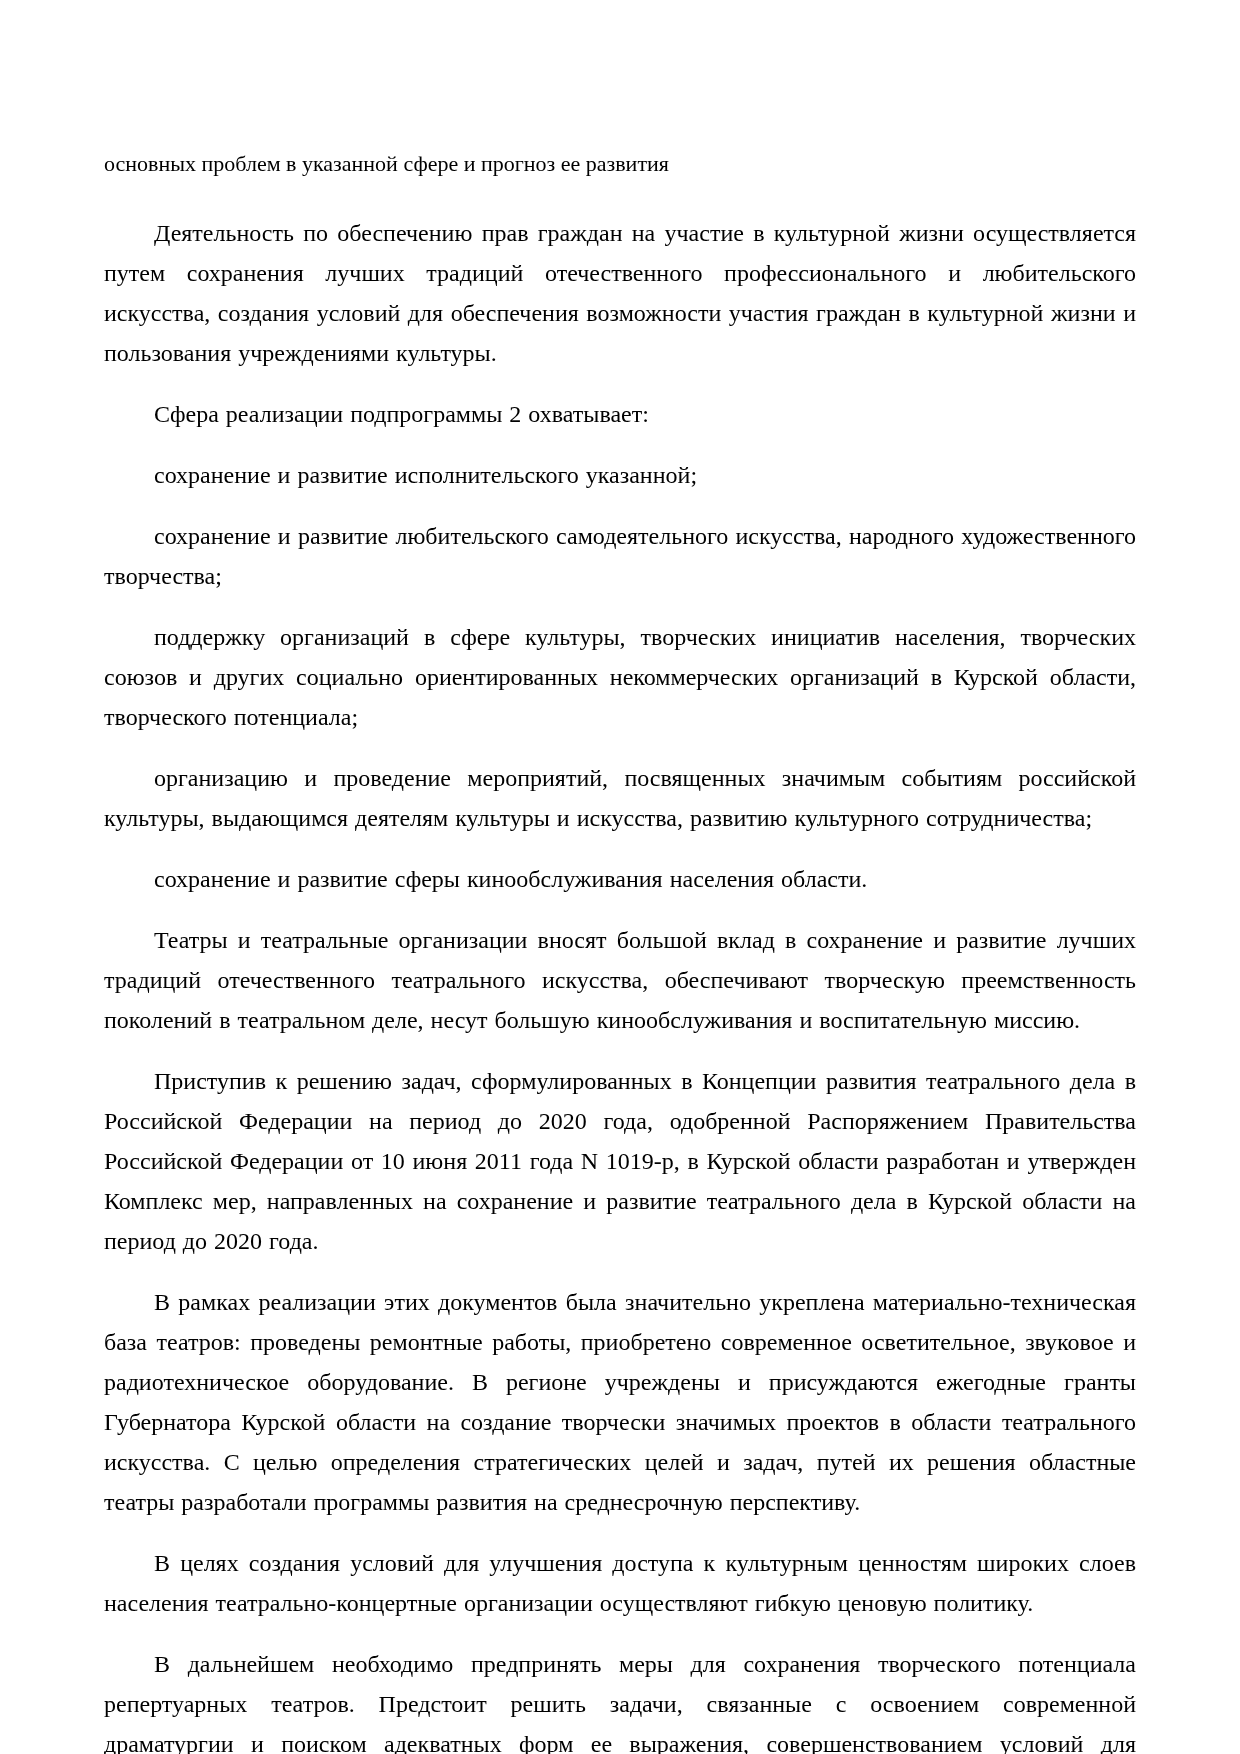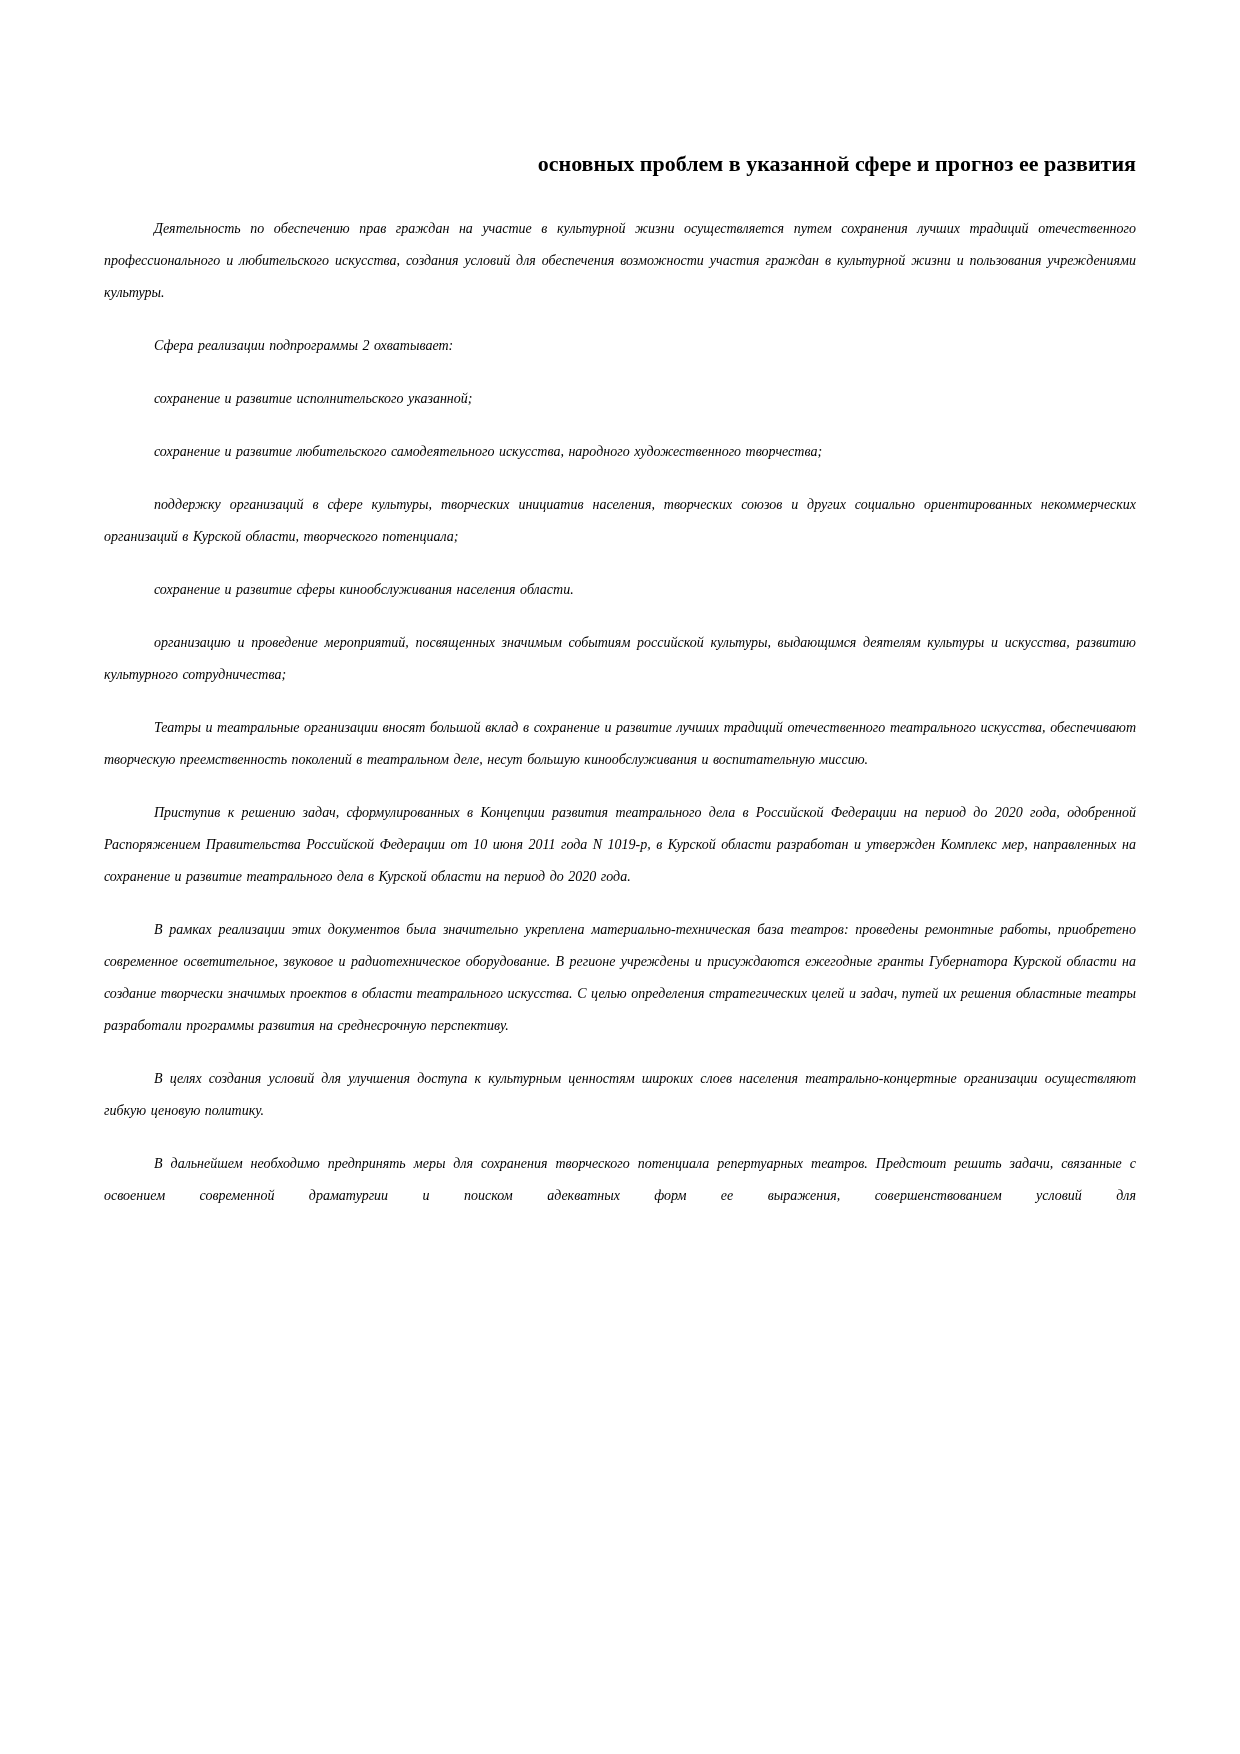--- a/index.html
+++ b/index.html
@@ -13,49 +13,48 @@
     height: 1754px;
     background: #ffffff;
     box-sizing: border-box;
     padding: 148px 104px 0 104px;
     font-family: "Liberation Serif", "DejaVu Serif", serif;
     color: #000000;
     overflow: hidden;
   }
   .doc-title {
     font-size: 22px;
-    font-weight: bold;
-    text-align: right;
+    font-weight: normal;
+    text-align: left;
     line-height: 32px;
     margin: 0 0 33px 0;
   }
   .doc-paragraph {
-    font-size: 14px;
-    line-height: 32px;
+    font-size: 24px;
+    line-height: 40px;
     text-align: justify;
     text-indent: 50px;
     margin: 0 0 21px 0;
     word-spacing: 1px;
-    font-style: italic;
   }
   .doc-paragraph.continued {
     text-align-last: justify;
     margin-bottom: 16px;
   }
 </style>
 </head>
 <body>
 
 <div class="page">
   <h1 class="doc-title">основных проблем в указанной сфере и прогноз ее развития</h1>
   <p class="doc-paragraph">Деятельность по обеспечению прав граждан на участие в культурной жизни осуществляется путем сохранения лучших традиций отечественного профессионального и любительского искусства, создания условий для обеспечения возможности участия граждан в культурной жизни и пользования учреждениями культуры.</p>
   <p class="doc-paragraph">Сфера реализации подпрограммы 2 охватывает:</p>
   <p class="doc-paragraph">сохранение и развитие исполнительского указанной;</p>
   <p class="doc-paragraph">сохранение и развитие любительского самодеятельного искусства, народного художественного творчества;</p>
   <p class="doc-paragraph">поддержку организаций в сфере культуры, творческих инициатив населения, творческих союзов и других социально ориентированных некоммерческих организаций в Курской области, творческого потенциала;</p>
+  <p class="doc-paragraph">организацию и проведение мероприятий, посвященных значимым событиям российской культуры, выдающимся деятелям культуры и искусства, развитию культурного сотрудничества;</p>
   <p class="doc-paragraph">сохранение и развитие сферы кинообслуживания населения области.</p>
-  <p class="doc-paragraph">организацию и проведение мероприятий, посвященных значимым событиям российской культуры, выдающимся деятелям культуры и искусства, развитию культурного сотрудничества;</p>
   <p class="doc-paragraph">Театры и театральные организации вносят большой вклад в сохранение и развитие лучших традиций отечественного театрального искусства, обеспечивают творческую преемственность поколений в театральном деле, несут большую кинообслуживания и воспитательную миссию.</p>
   <p class="doc-paragraph">Приступив к решению задач, сформулированных в Концепции развития театрального дела в Российской Федерации на период до 2020 года, одобренной Распоряжением Правительства Российской Федерации от 10 июня 2011 года N 1019-р, в Курской области разработан и утвержден Комплекс мер, направленных на сохранение и развитие театрального дела в Курской области на период до 2020 года.</p>
   <p class="doc-paragraph">В рамках реализации этих документов была значительно укреплена материально-техническая база театров: проведены ремонтные работы, приобретено современное осветительное, звуковое и радиотехническое оборудование. В регионе учреждены и присуждаются ежегодные гранты Губернатора Курской области на создание творчески значимых проектов в области театрального искусства. С целью определения стратегических целей и задач, путей их решения областные театры разработали программы развития на среднесрочную перспективу.</p>
   <p class="doc-paragraph">В целях создания условий для улучшения доступа к культурным ценностям широких слоев населения театрально-концертные организации осуществляют гибкую ценовую политику.</p>
   <p class="doc-paragraph continued">В дальнейшем необходимо предпринять меры для сохранения творческого потенциала репертуарных театров. Предстоит решить задачи, связанные с освоением современной драматургии и поиском адекватных форм ее выражения, совершенствованием условий для</p>
 </div>
 
 </body></html>

